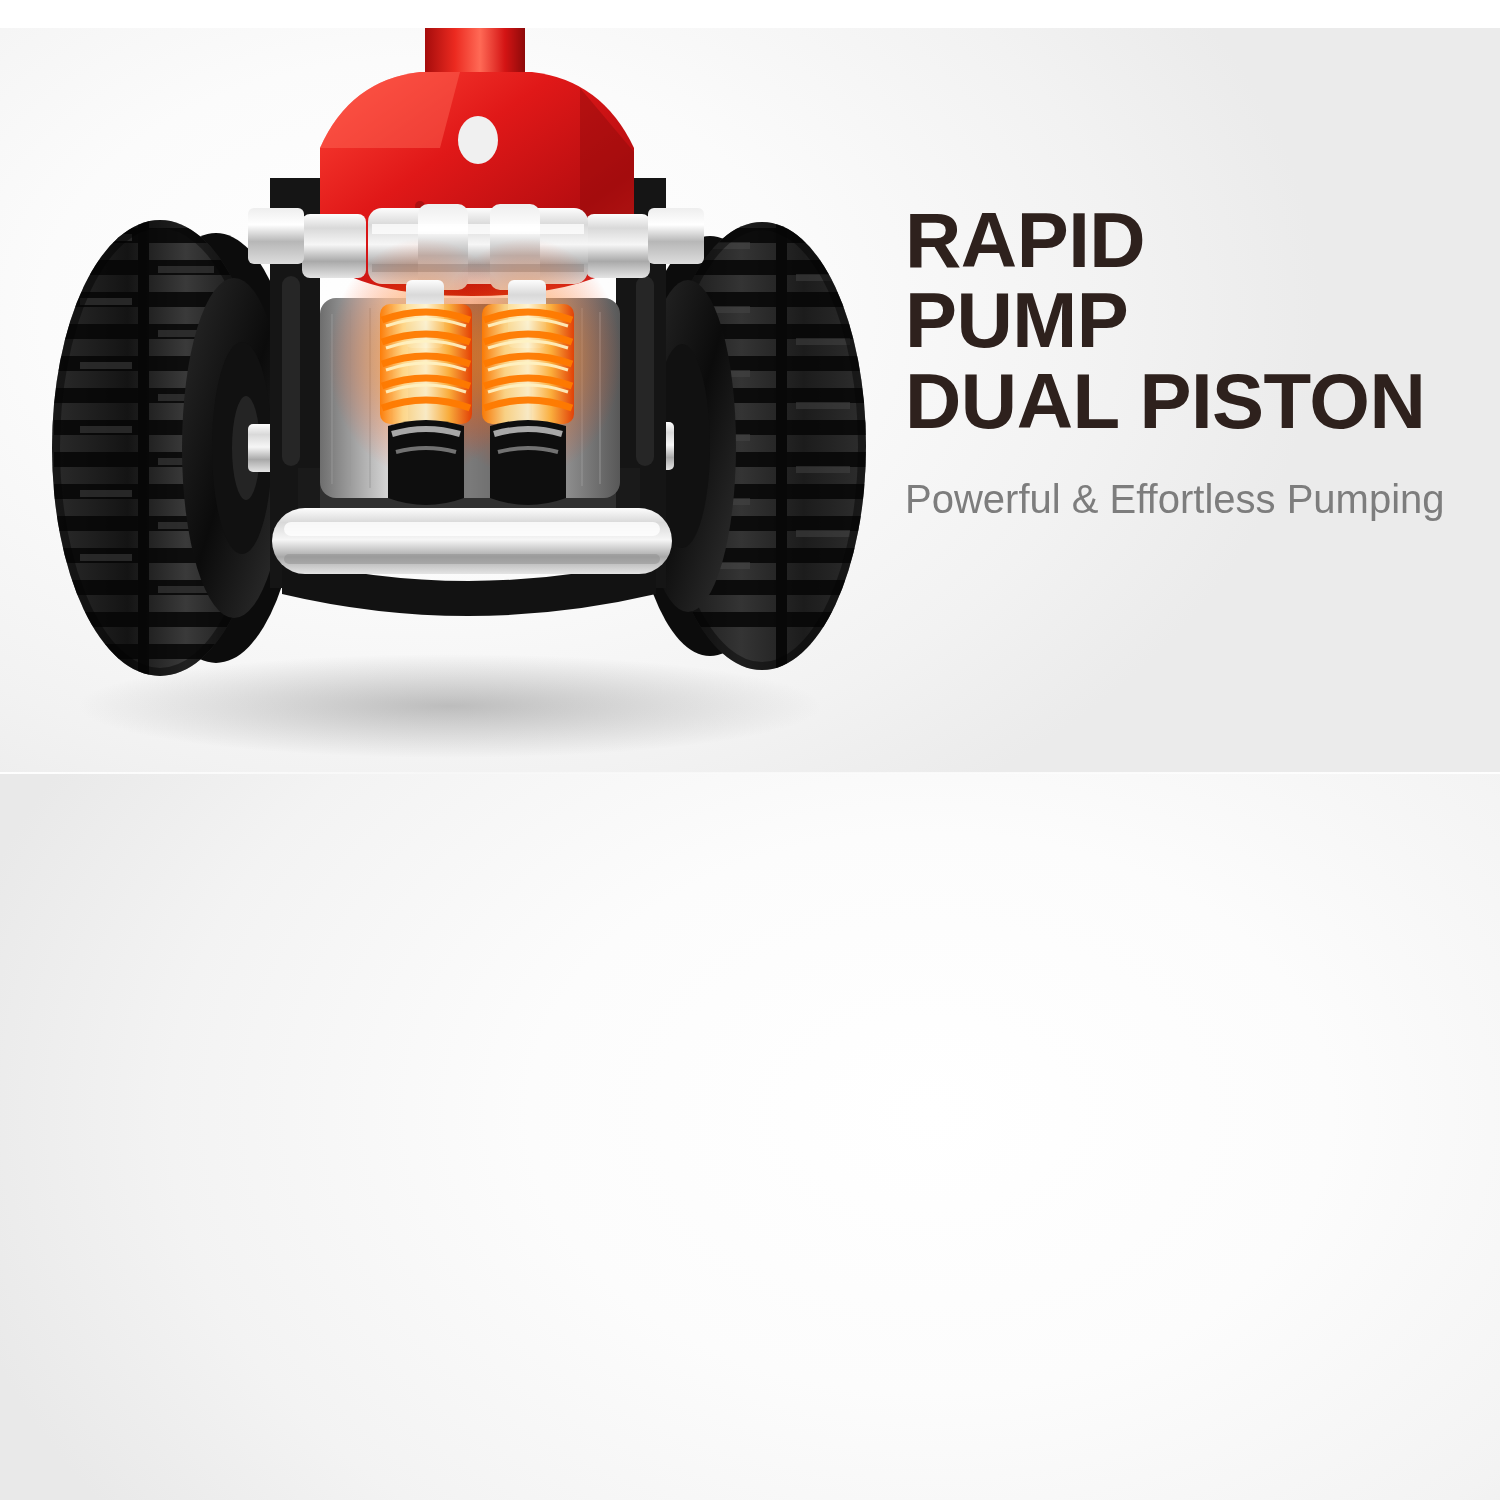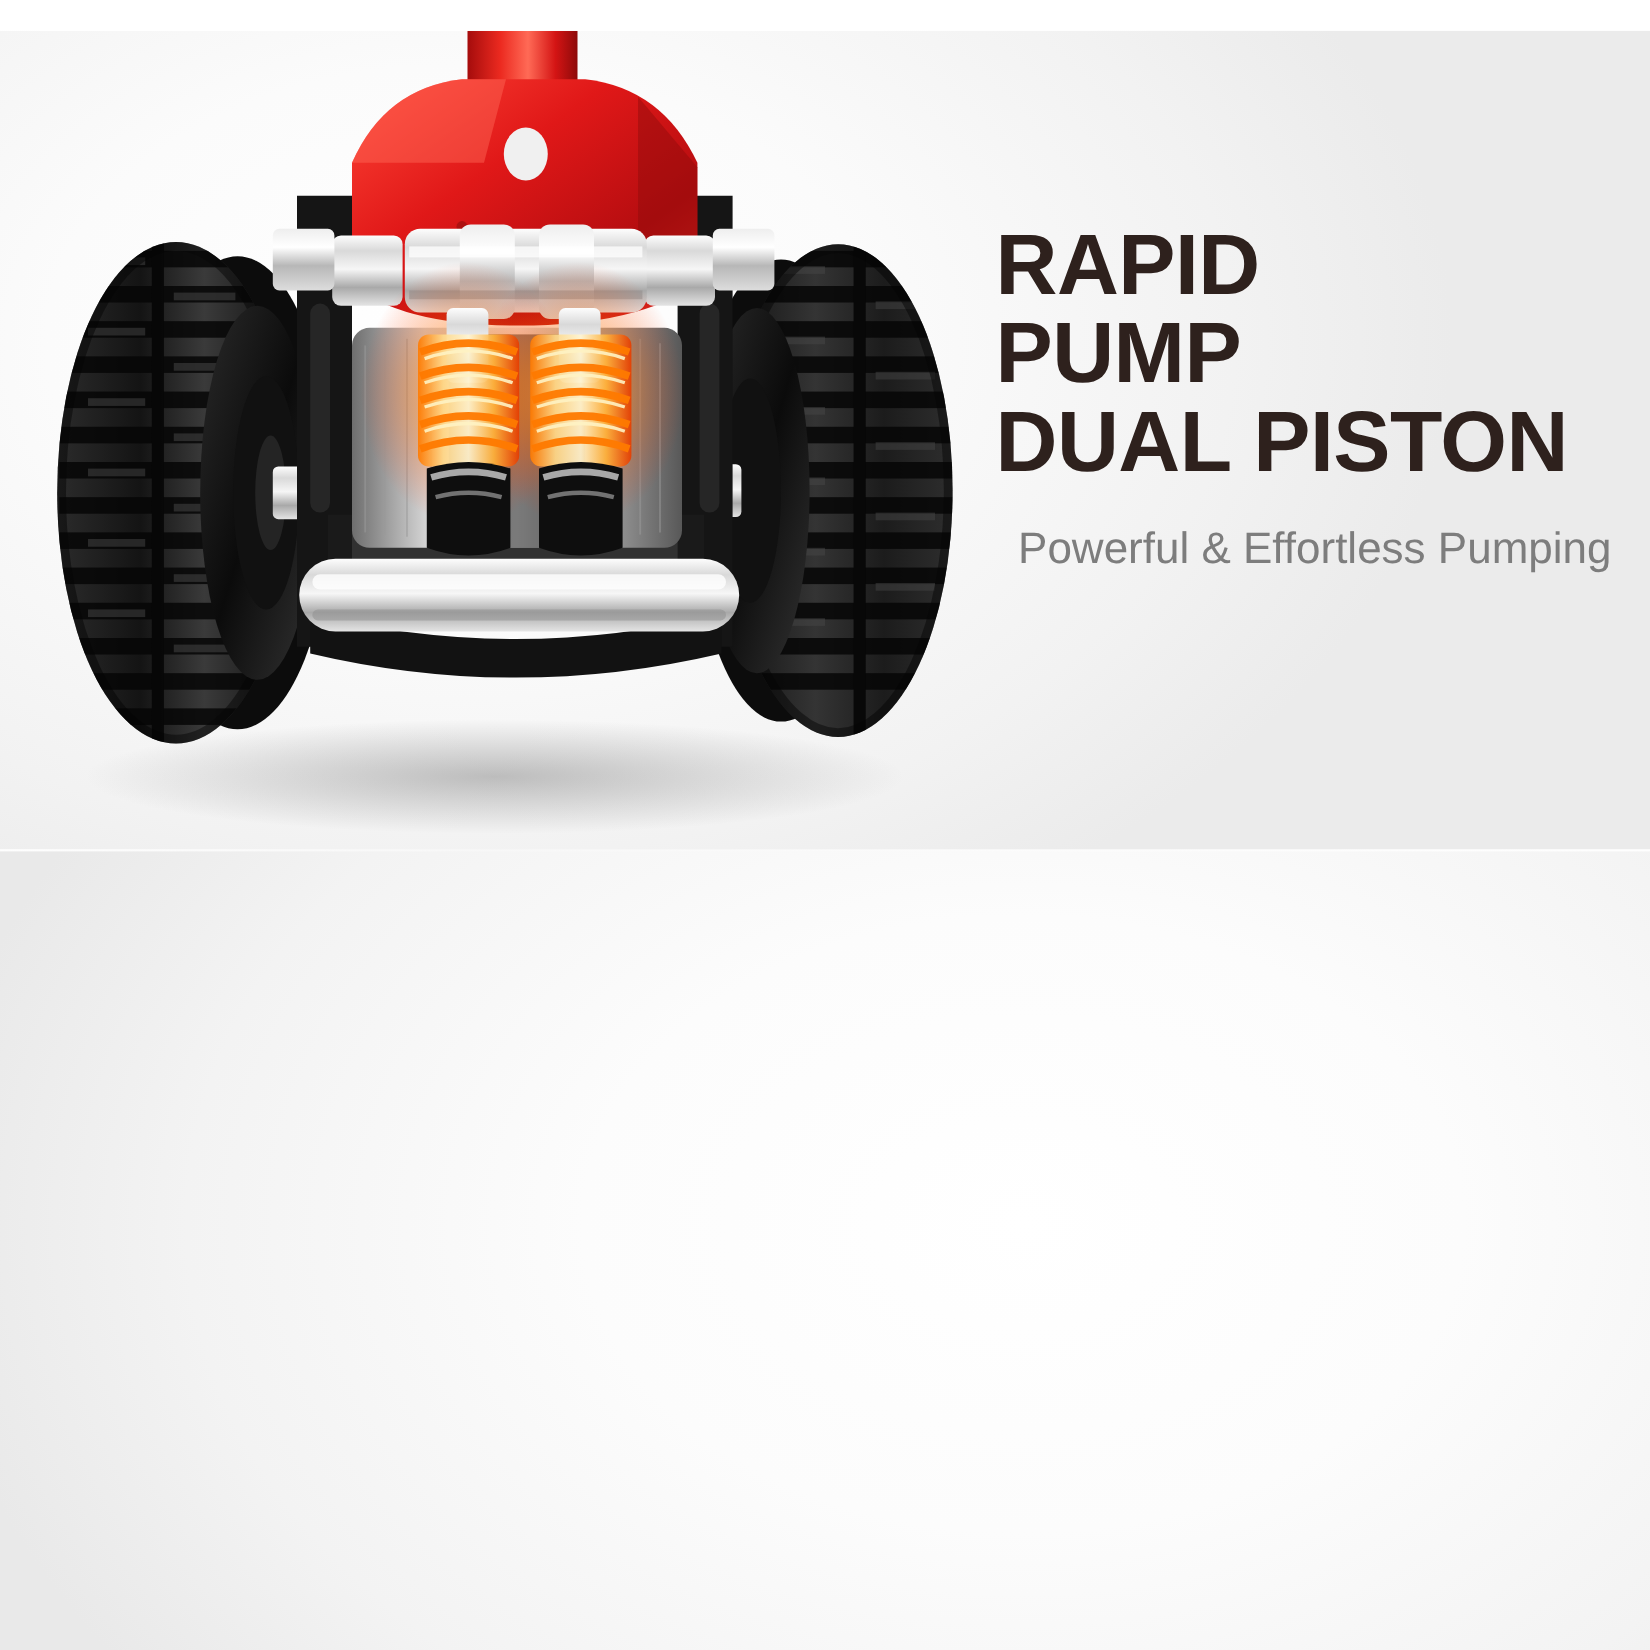--- a/index.html
+++ b/index.html
@@ -33,21 +33,21 @@
 
   
   .headline{
     font-weight:bold;color:#2e211d;letter-spacing:-0.5px;
     line-height:1.03;
   }
   .subline{color:#7d7d7d;line-height:1.2;}
 
   #top-text{position:absolute;left:905px;top:172px;width:560px;}
   #top-headline{font-size:78px;}
-  #top-subline{font-size:40px;margin-top:34px;text-align:right;}
+  #top-subline{font-size:40px;margin-top:34px;}
 
   
   #art-top{position:absolute;left:20px;top:0px;width:880px;height:745px;}
 </style>
 </head>
 <body>
 
 <div id="stage">
 
   <div class="panel" id="panel-top">

